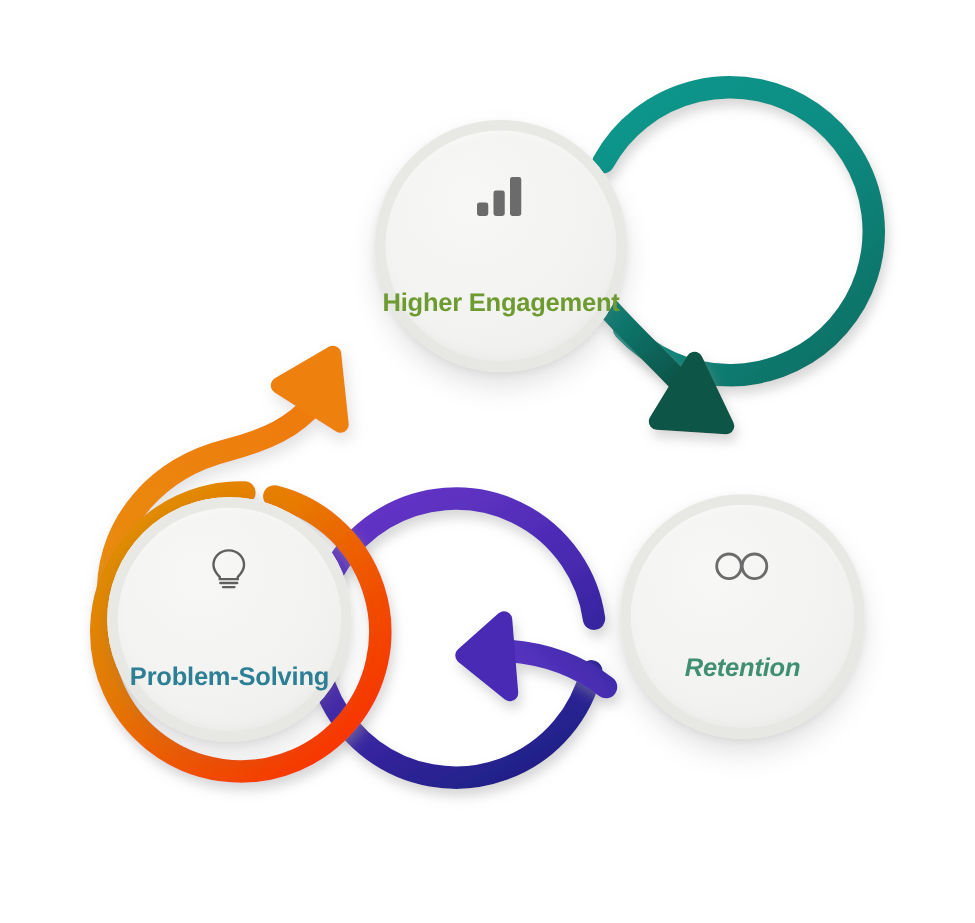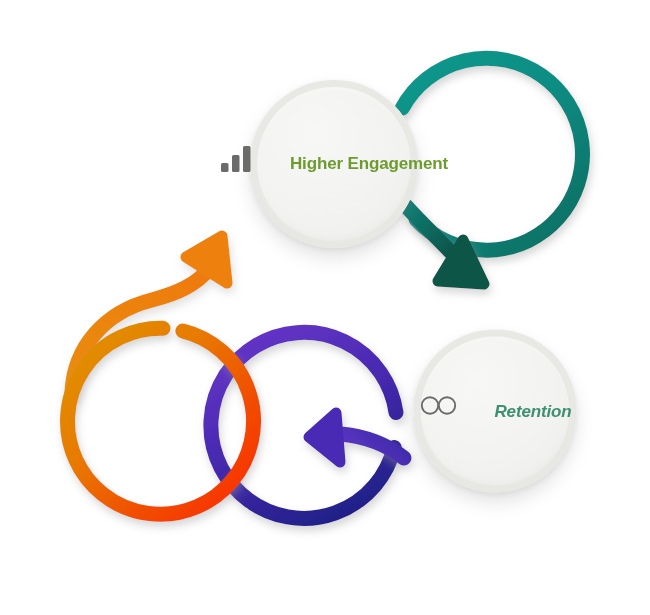--- a/index.html
+++ b/index.html
@@ -46,21 +46,21 @@
       inset 0 0 0 7px rgba(231,231,228,0.95),
       inset 0 -5px 9px rgba(200,200,198,0.30),
       inset 0 5px 9px rgba(255,255,255,0.85);
     display: flex;
     flex-direction: column;
     align-items: center;
     justify-content: center;
   }
   .node-content {
     display: flex;
-    flex-direction: row;
+    flex-direction: column;
     align-items: center;
     justify-content: center;
     position: relative;
     z-index: 3;
     gap: 36px;
   }
   .node-icon {
     display: block;
     line-height: 0;
     margin-bottom: 11px;
@@ -187,14 +187,37 @@
               <circle cx="11.5" cy="11" r="8.2"></circle>
               <circle cx="28.5" cy="11" r="8.2"></circle>
             </g>
           </svg>
         </span>
         <span class="node-label" style="color:#3f8f72;font-style:italic;">Retention</span>
       </div>
     </div>
   </div>
 
+  <div class="node" id="node-problem">
+    <div class="node-inner">
+      <div class="node-content">
+        <span class="node-icon">
+          <svg width="28" height="30" viewBox="0 0 28 30" aria-hidden="true">
+            <g fill="none" stroke="#5f5f5f" stroke-width="1.6" stroke-linecap="round">
+              <path d="M 14 2.4
+                       C 8.2 2.4, 3.8 6.8, 3.8 12.2
+                       C 3.8 16.0, 6.2 18.2, 8.0 20.2
+                       L 8.0 21.6
+                       L 20.0 21.6
+                       L 20.0 20.2
+                       C 21.8 18.2, 24.2 16.0, 24.2 12.2
+                       C 24.2 6.8, 19.8 2.4, 14 2.4 Z"></path>
+              <line x1="8.4" y1="24.2" x2="19.6" y2="24.2"></line>
+              <line x1="10.2" y1="26.9" x2="17.8" y2="26.9"></line>
+            </g>
+          </svg>
+        </span>
+        <span class="node-label" style="color:#2d7f95;">Problem-Solving</span>
+      </div>
+    </div>
+  </div>
 
 </div>
 
 </body></html>

